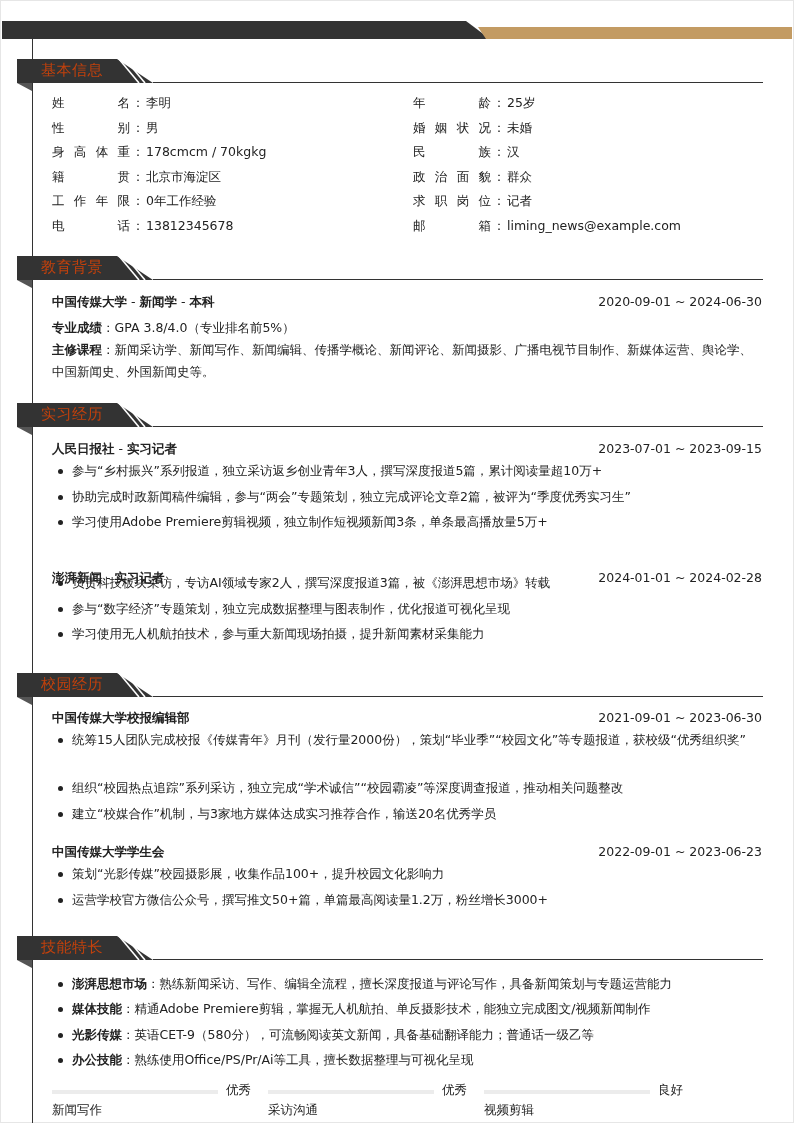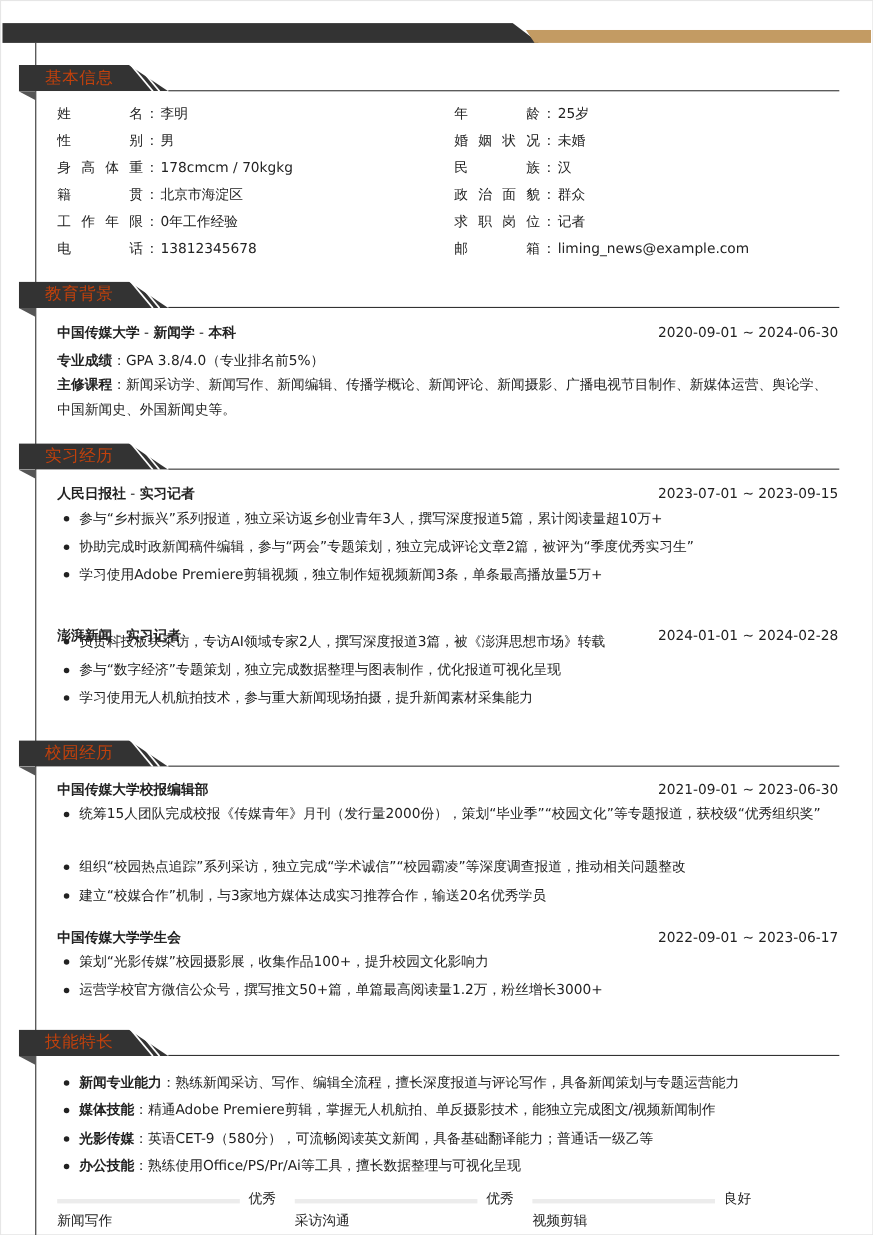--- a/index.html
+++ b/index.html
@@ -229,39 +229,39 @@
 <div id="campus">
     <div class="entry-head" style="top: 710px;">
       <span class="name"><span>中国传媒大学校报编辑部</span></span>
       <span class="date">2021-09-01 ~ 2023-06-30</span>
     </div>
     <div class="bullet" style="top: 729px;">统筹15人团队完成校报《传媒青年》月刊（发行量2000份），策划“毕业季”“校园文化”等专题报道，获校级“优秀组织奖”</div>
     <div class="bullet" style="top: 777px;">组织“校园热点追踪”系列采访，独立完成“学术诚信”“校园霸凌”等深度调查报道，推动相关问题整改</div>
     <div class="bullet" style="top: 802.5px;">建立“校媒合作”机制，与3家地方媒体达成实习推荐合作，输送20名优秀学员</div>
     <div class="entry-head" style="top: 844px; gap: 31px;">
       <span class="name"><span>中国传媒大学学生会</span></span>
-      <span class="date">2022-09-01 ~ 2023-06-17</span>
+      <span class="date">2022-09-01 ~ 2023-06-23</span>
     </div>
     <div class="bullet" style="top: 863px;">策划“光影传媒”校园摄影展，收集作品100+，提升校园文化影响力</div>
     <div class="bullet" style="top: 888.5px;">运营学校官方微信公众号，撰写推文50+篇，单篇最高阅读量1.2万，粉丝增长3000+</div>
   </div>
 
 <div class="section-head" style="top:936px;">
   <div class="tab"></div>
   <svg class="stripes" viewBox="0 0 44 24">
       <line x1="6" y1="0" x2="26" y2="24" stroke="#fff" stroke-width="1.6"></line>
       <line x1="12" y1="0" x2="32" y2="24" stroke="#fff" stroke-width="1.6"></line>
     </svg>
   <div class="fold"></div>
   <span class="title">技能特长</span>
   <div class="rule"></div>
 </div>
 
 <div id="skills">
-    <div class="bullet" style="top: 973px;"><b>新闻专业能力</b><span>：熟练新闻采访、写作、编辑全流程，擅长深度报道与评论写作，具备新闻策划与专题运营能力</span></div>
+    <div class="bullet" style="top: 973px;"><b>澎湃思想市场</b><span>：熟练新闻采访、写作、编辑全流程，擅长深度报道与评论写作，具备新闻策划与专题运营能力</span></div>
     <div class="bullet" style="top: 998.3px;"><b>媒体技能</b><span>：精通Adobe Premiere剪辑，掌握无人机航拍、单反摄影技术，能独立完成图文/视频新闻制作</span></div>
     <div class="bullet" style="top: 1023.6px;"><b>光影传媒</b><span>：英语CET-9（580分），可流畅阅读英文新闻，具备基础翻译能力；普通话一级乙等</span></div>
     <div class="bullet" style="top: 1048.9px;"><b>办公技能</b><span>：熟练使用Office/PS/Pr/Ai等工具，擅长数据整理与可视化呈现</span></div>
   </div>
 <div class="skill-bars" id="skill-bars">
     <div class="skill" style="left: 0px;">
       <div class="bar"></div>
       <span class="level">优秀</span>
       <span class="sname">新闻写作</span>
     </div>

